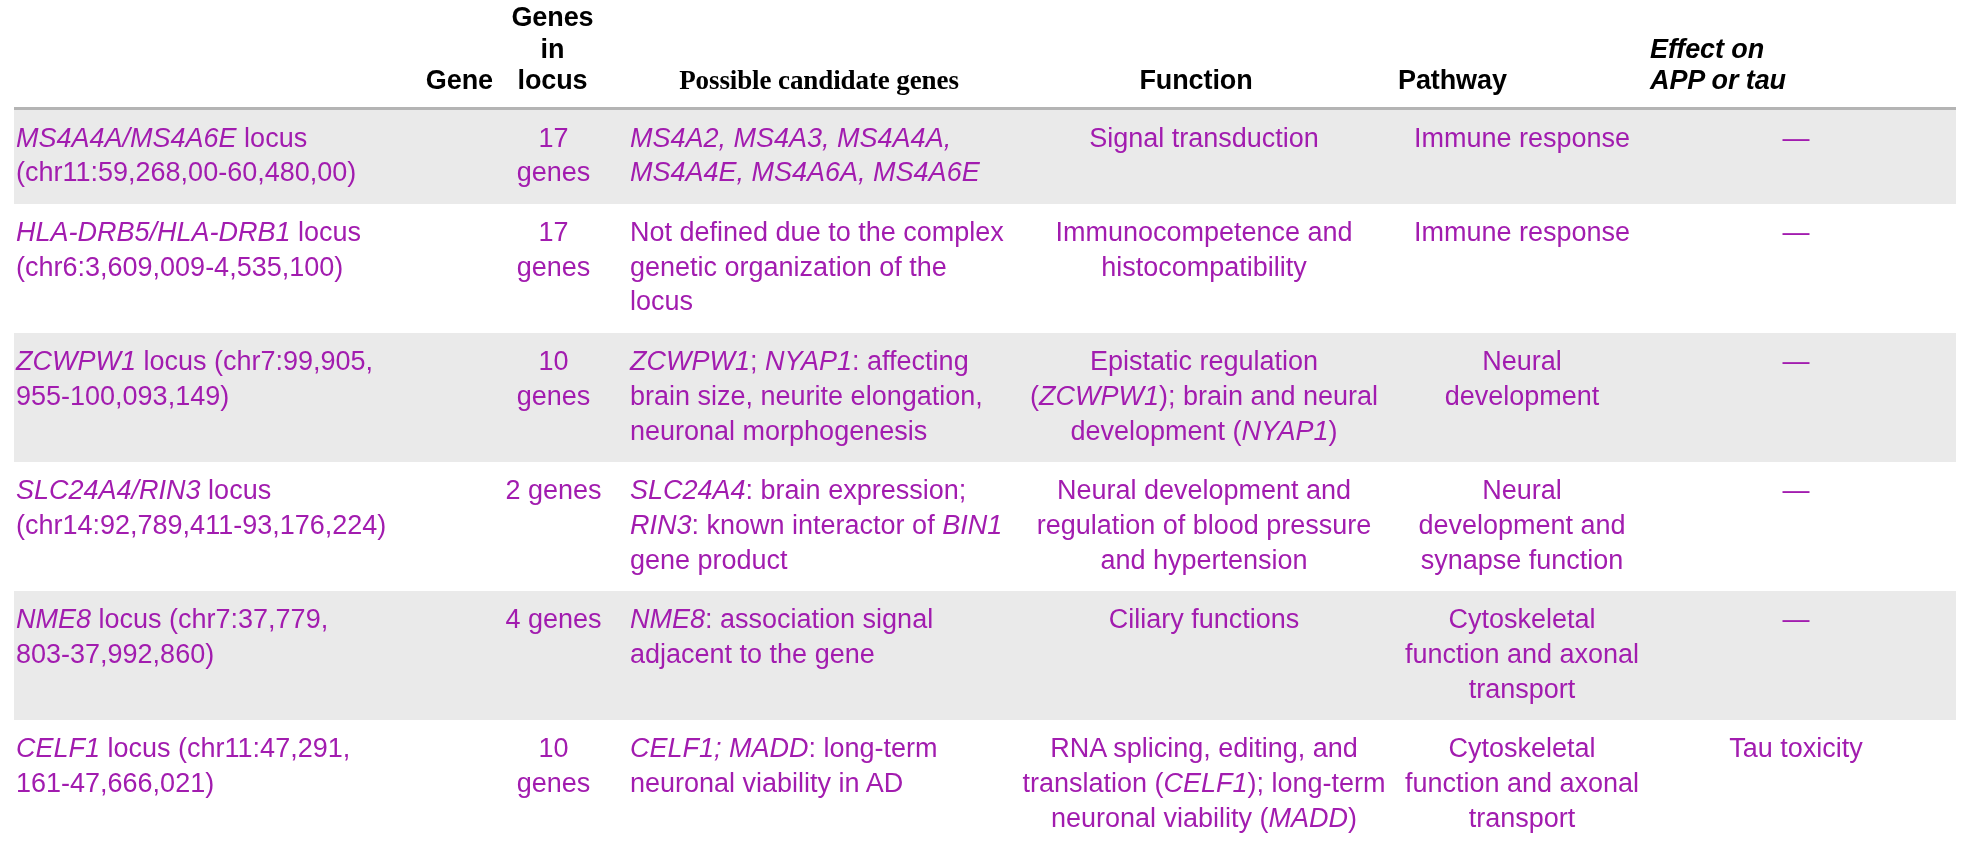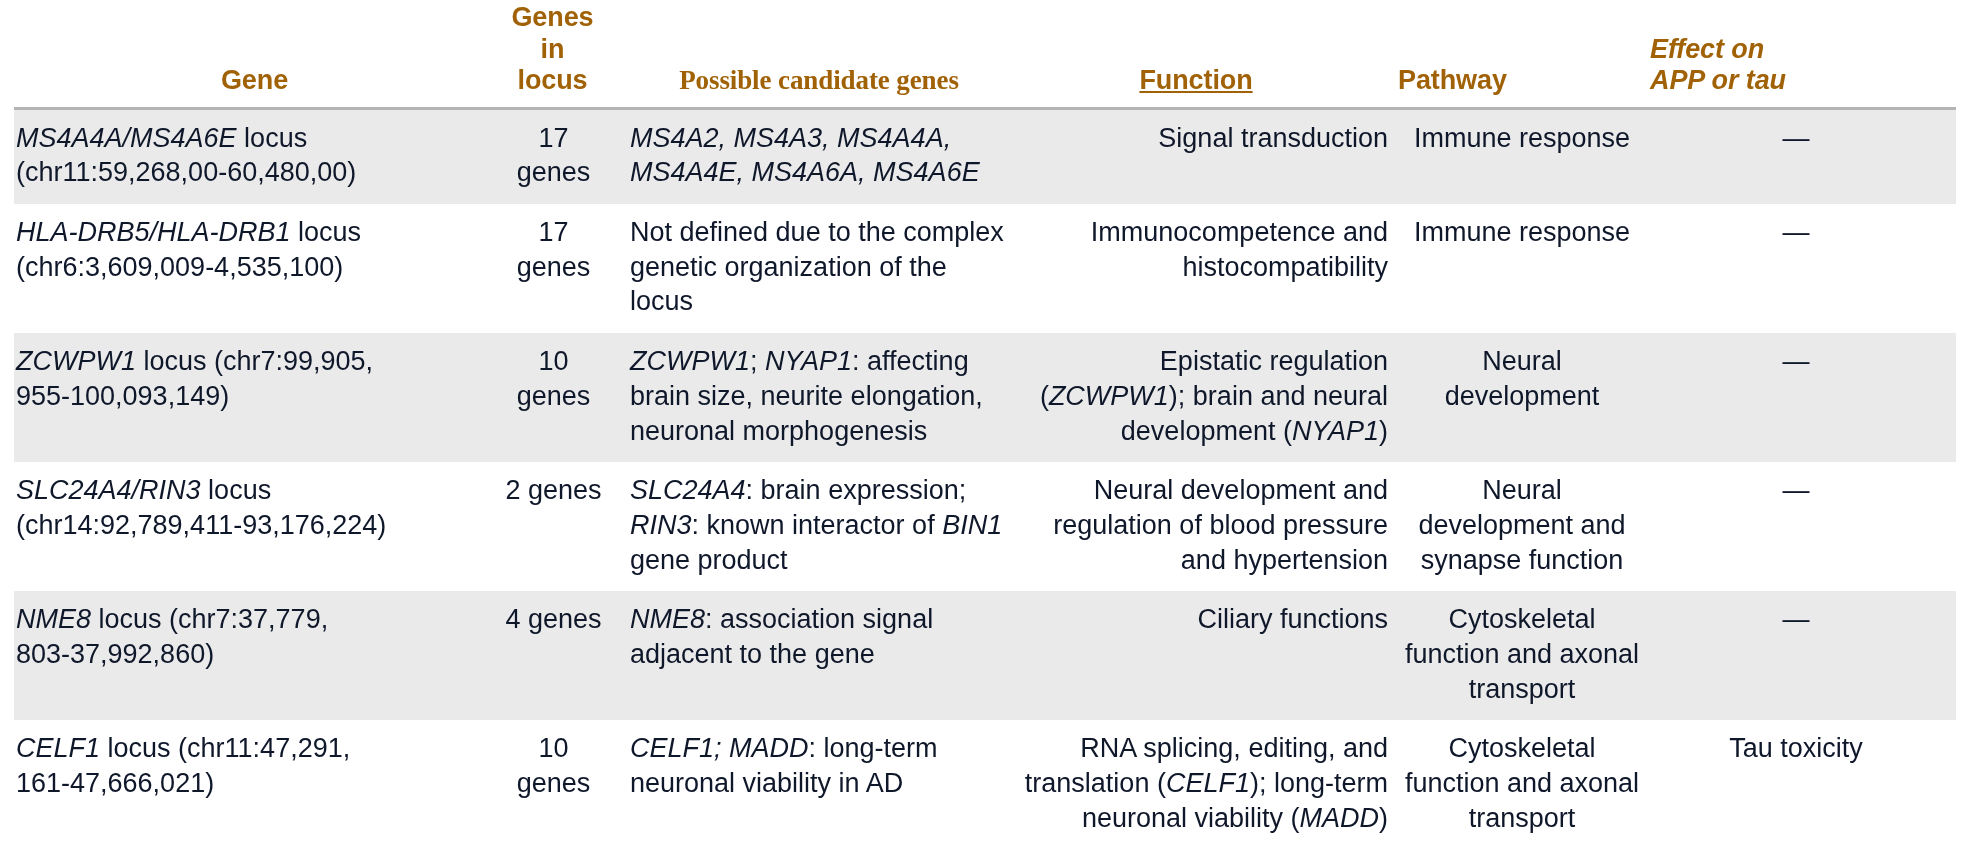--- a/index.html
+++ b/index.html
@@ -36,51 +36,51 @@
   col.c-cand      { width: 390px; }
   col.c-func      { width: 382px; }
   col.c-path      { width: 252px; }
   col.c-effect    { width: 306px; }
 
   
   thead th {
     font-size: 27px;
     font-weight: bold;
     line-height: 1.17;
-    color: #a16207;
+    color: #000000;
     vertical-align: bottom;
     padding: 2px 8px 10px 0;
     letter-spacing: -0.1px;
   }
-  th.h-gene    { text-align: center;   padding-left: 2px; margin-left: 32px; }
+  th.h-gene    { text-align: right;   padding-left: 2px; margin-left: 32px; }
   th.h-count   { text-align: center; padding-right: 22px;}
   th.h-cand    { text-align: center; padding-right: 4px; font-family: Liberation Serif, serif; }
-  th.h-func    { padding-right: 22px; text-decoration: underline;}
+  th.h-func    { padding-right: 22px;}
   th.h-path    { text-align: left; padding-right: 30px;}
   th.h-effect  { text-align: left; padding-right: 8px; font-style: italic; }
 
   thead tr.header-row > th {
     border-bottom: 3px solid #b4b4b4;
   }
 
   
   tbody td {
     font-size: 27px;
     line-height: 1.285;
-    color: #0f172a;
+    color: #a21caf;
     vertical-align: top;
     padding: 11px 8px 14px 0;
   }
   tbody tr.shaded td { background: #eaeaea; }
   tbody tr.plain  td { background: #ffffff; }
 
   td.d-gene   { text-align: left;  padding-left: 2px; padding-right: 12px; }
   td.d-count  { text-align: center; padding-right: 20px; }
   td.d-cand   { text-align: left;  padding-left: 4px; padding-right: 8px; }
-  td.d-func   { text-align: right;  padding-left: 4px; padding-right: 10px; }
+  td.d-func   { text-align: center;  padding-left: 4px; padding-right: 10px; }
   td.d-path   { text-align: center;  padding-left: 4px; padding-right: 8px; }
   td.d-effect { text-align: center; padding-right: 14px; }
 
   tbody tr.last-row td { padding-bottom: 16px; }
 
   i, em { font-style: italic; }
 </style>
 </head>
 <body>
 

